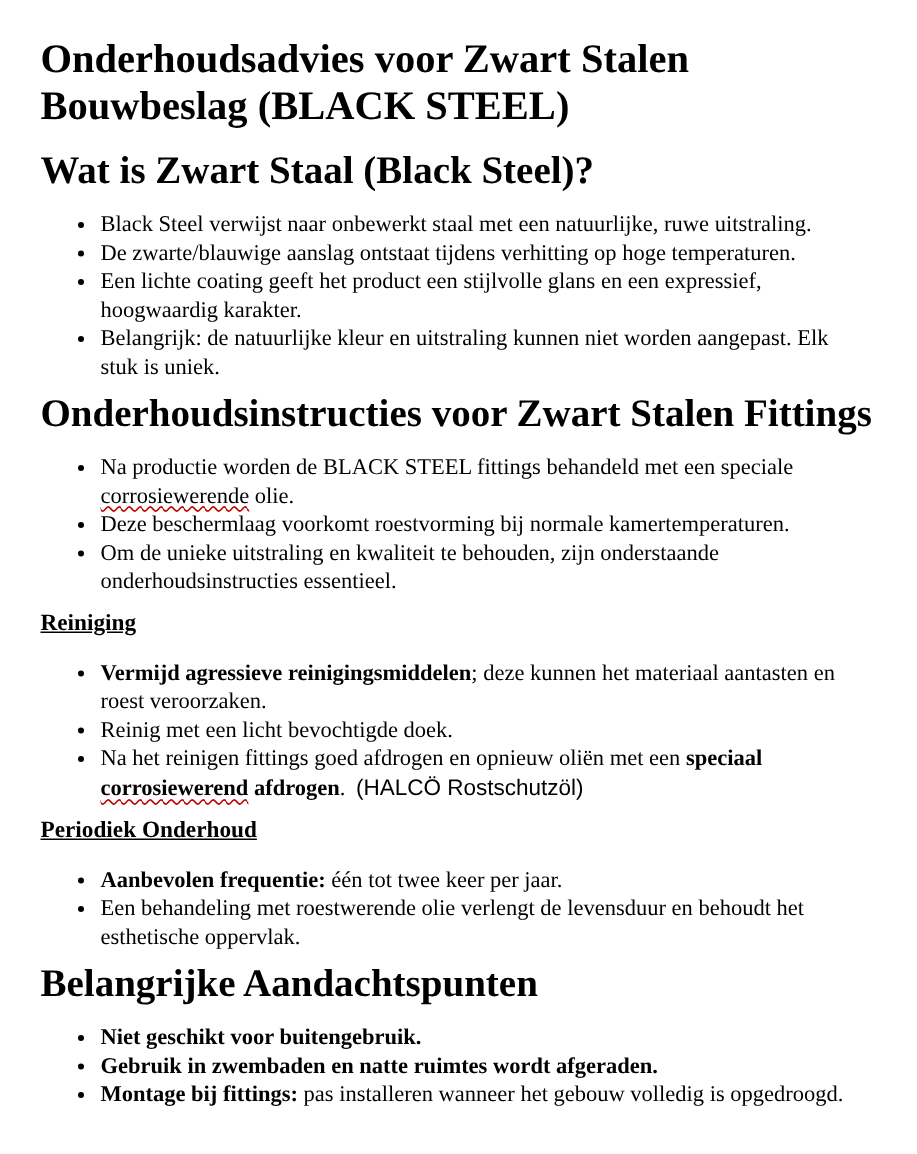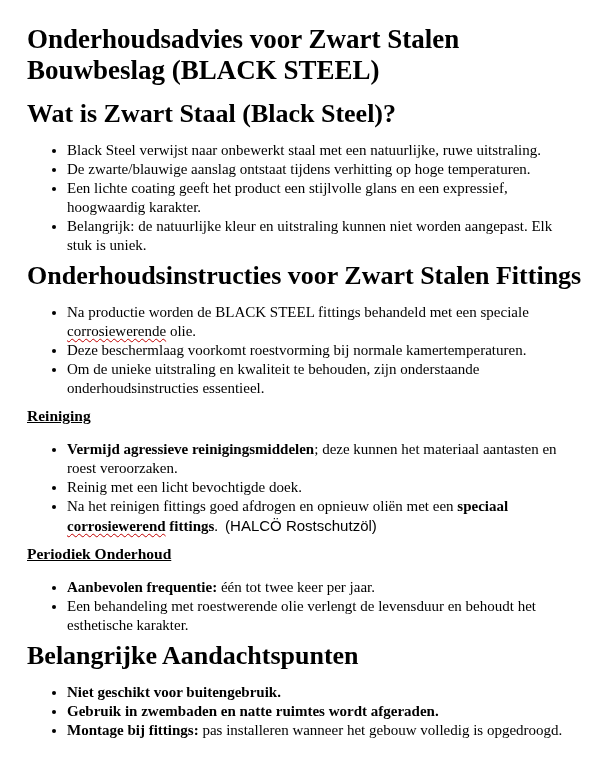--- a/index.html
+++ b/index.html
@@ -73,30 +73,30 @@
     <li><span>Om de unieke uitstraling en kwaliteit te behouden, zijn onderstaande onderhoudsinstructies essentieel.</span></li>
   </ul>
 
   <h3 class="subsec">Reiniging</h3>
   <ul class="bullets">
     <li>
       <span class="b">Vermijd agressieve reinigingsmiddelen</span><span>; deze kunnen het materiaal aantasten en roest veroorzaken.</span>
     </li>
     <li><span>Reinig met een licht bevochtigde doek.</span></li>
     <li>
-      <span>Na het reinigen fittings goed afdrogen en opnieuw oliën met een </span><span class="b">speciaal </span><span class="b spell">corrosiewerend</span><span class="b"> fittings</span><span>.</span><span class="note">(HALCÖ Rostschutzöl)</span>
+      <span>Na het reinigen fittings goed afdrogen en opnieuw oliën met een </span><span class="b">speciaal </span><span class="b spell">corrosiewerend</span><span class="b"> afdrogen</span><span>.</span><span class="note">(HALCÖ Rostschutzöl)</span>
     </li>
   </ul>
 
   <h3 class="subsec">Periodiek Onderhoud</h3>
   <ul class="bullets">
     <li>
       <span class="b">Aanbevolen frequentie:</span><span> één tot twee keer per jaar.</span>
     </li>
-    <li><span>Een behandeling met roestwerende olie verlengt de levensduur en behoudt het esthetische karakter.</span></li>
+    <li><span>Een behandeling met roestwerende olie verlengt de levensduur en behoudt het esthetische oppervlak.</span></li>
   </ul>
 
   <h2 class="sec">Belangrijke Aandachtspunten</h2>
   <ul class="bullets">
     <li><span class="b">Niet geschikt voor buitengebruik.</span></li>
     <li><span class="b">Gebruik in zwembaden en natte ruimtes wordt afgeraden.</span></li>
     <li>
       <span class="b">Montage bij fittings:</span><span> pas installeren wanneer het gebouw volledig is opgedroogd.</span>
     </li>
   </ul>

